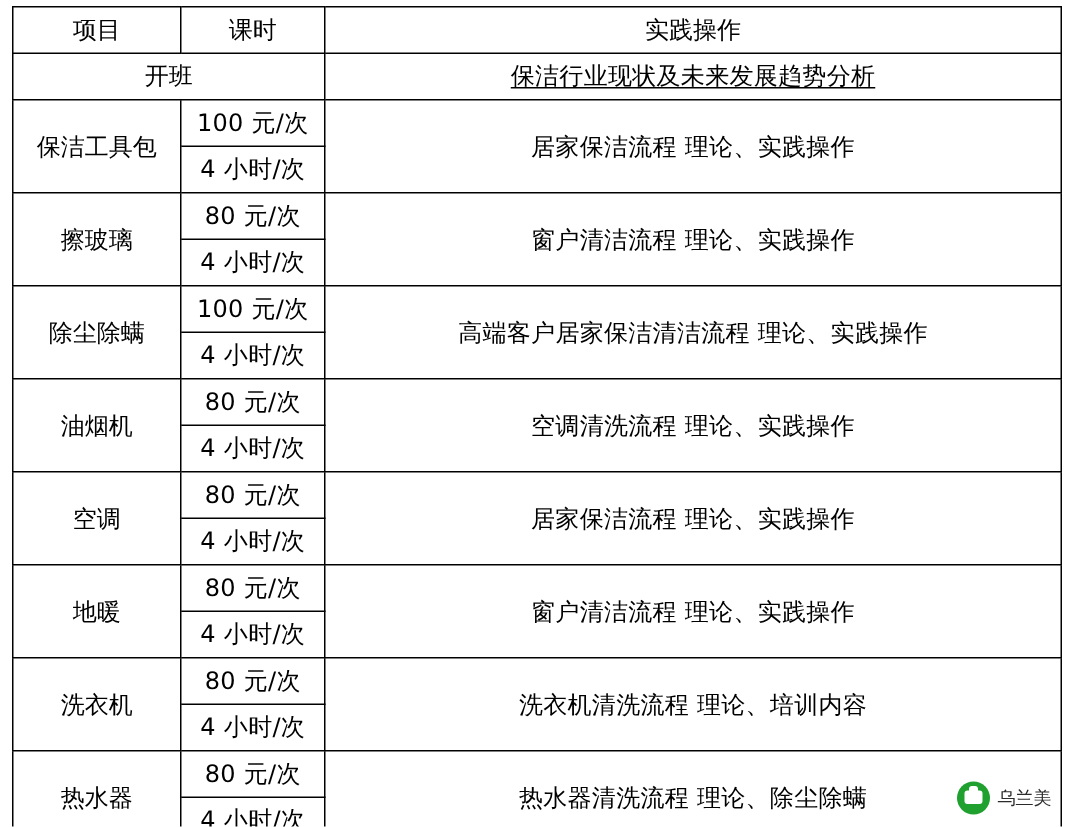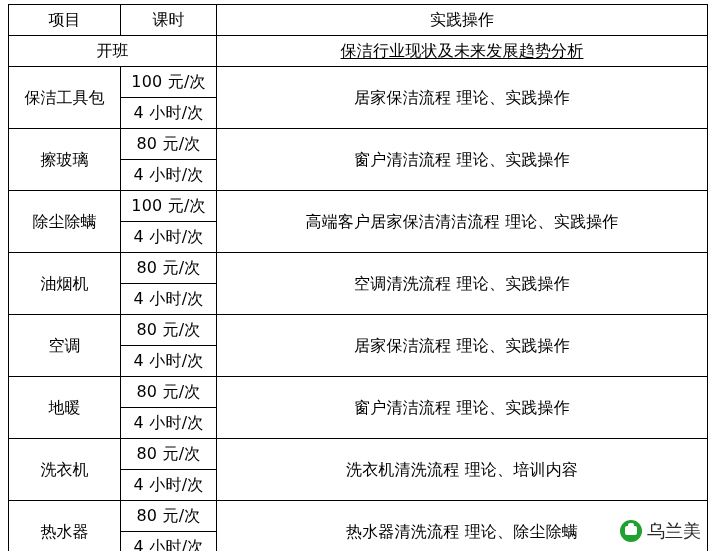--- a/index.html
+++ b/index.html
@@ -100,21 +100,21 @@
     content: "";
     position: absolute;
     left: 8px;
     top: 3px;
     width: 6px;
     height: 4px;
     border-radius: 2px 2px 0 0;
     background: #ffffff;
   }
   .wm-text {
-    font-size: 18px;
+    font-size: 12px;
     color: #2b2b2b;
     font-family: "DejaVu Sans", "Liberation Sans", sans-serif;
     white-space: nowrap;
   }
 </style>
 </head>
 <body>
 
 <div class="sheet">
   <table class="course">

